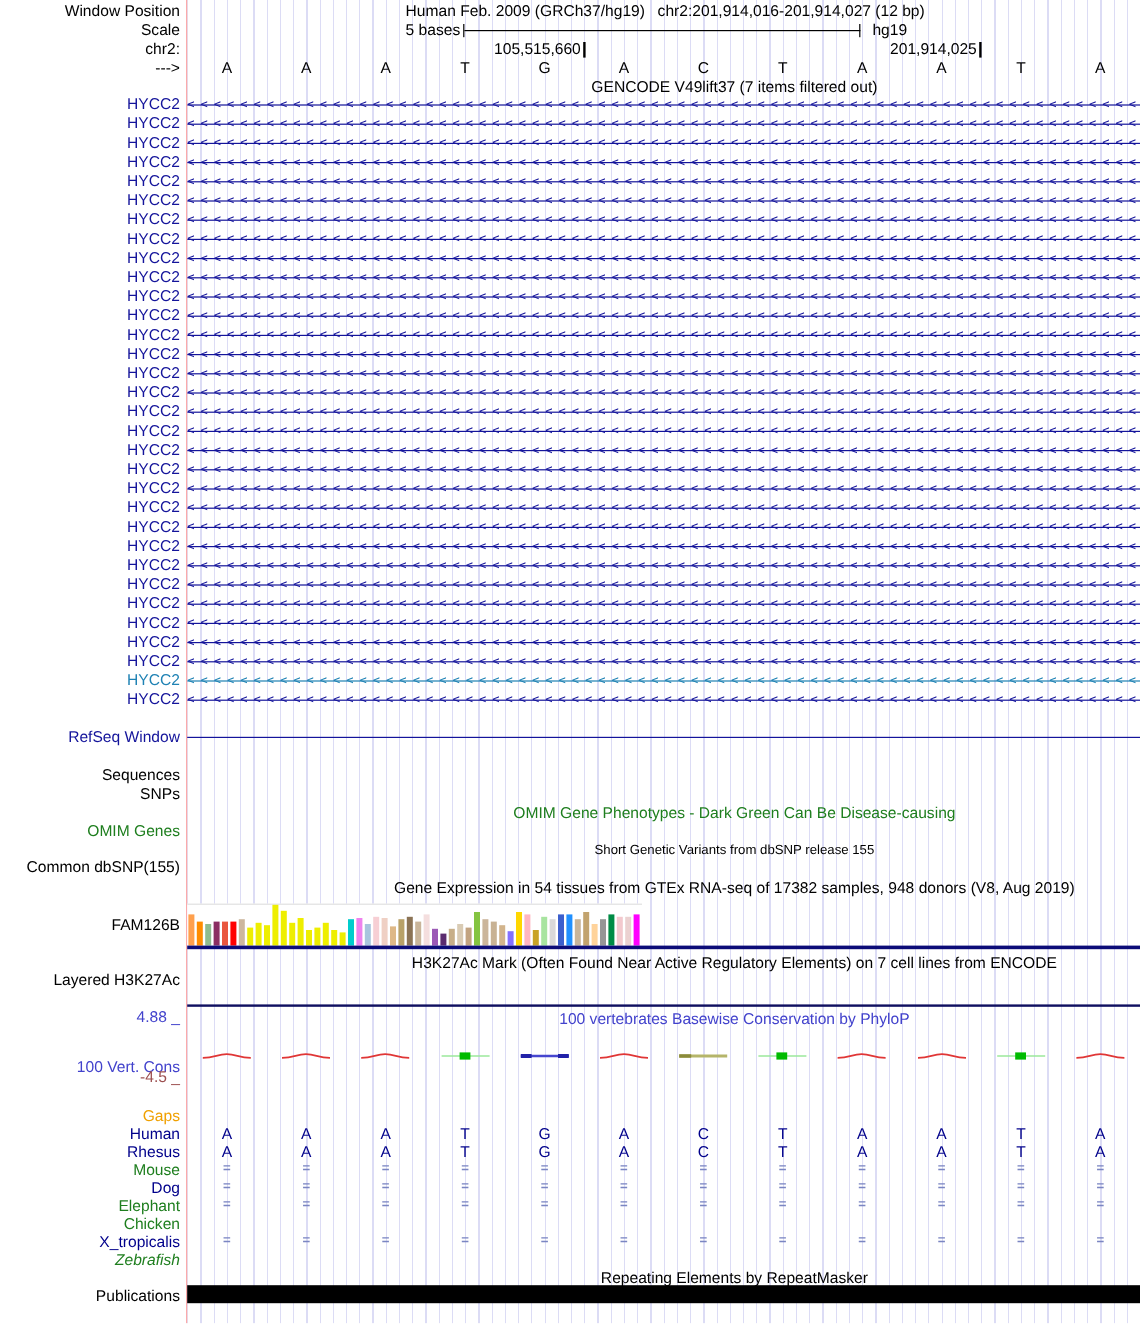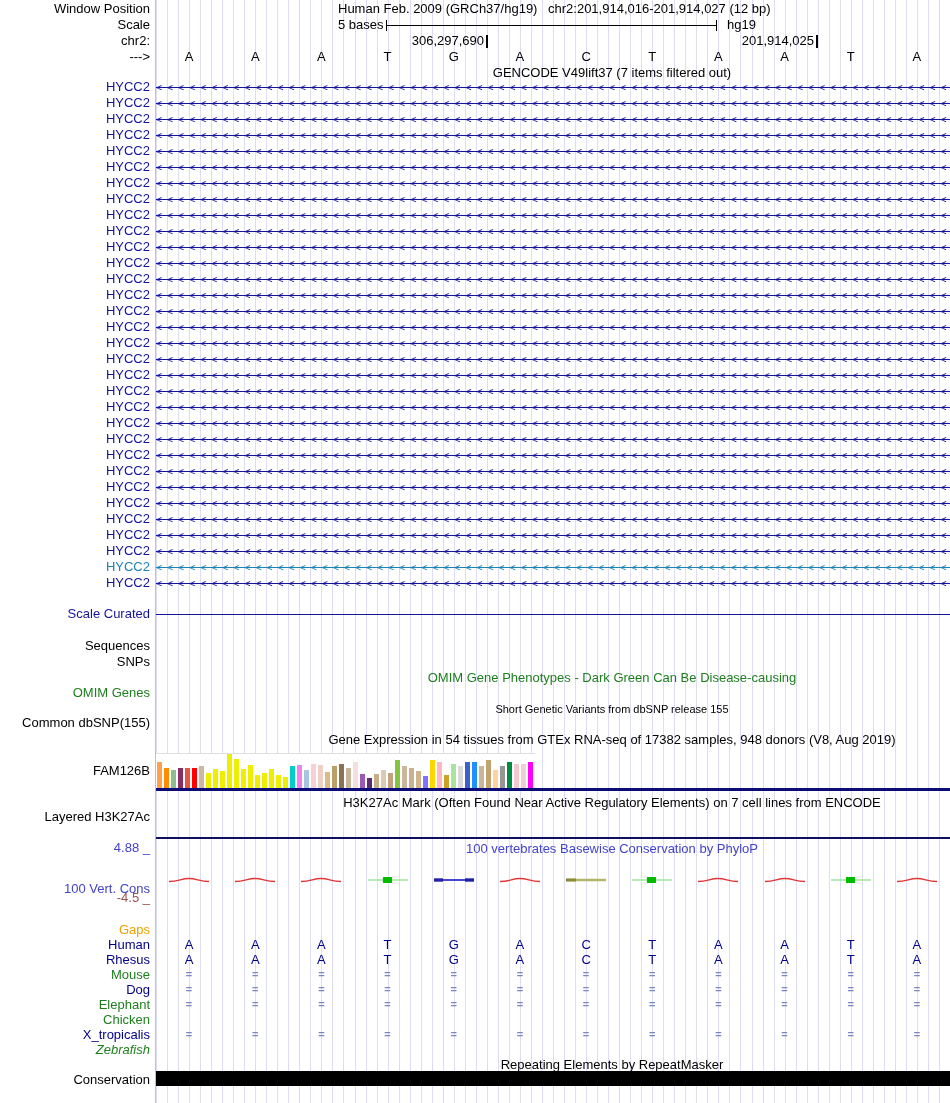--- a/index.html
+++ b/index.html
@@ -41,21 +41,21 @@
 
   <div class="lbl" style="top:18px">Scale</div>
   <div class="abs" style="left:338px;top:18px">5 bases</div>
   <div class="abs" style="left:387px;top:25px;width:330px;height:1px" class2="" style2=""></div>
   <div class="tick" style="left:387px;top:25px;width:330px;height:1px"></div>
   <div class="tick" style="left:386px;top:20px;width:1px;height:11px"></div>
   <div class="tick" style="left:716px;top:20px;width:1px;height:11px"></div>
   <div class="abs" style="left:727px;top:18px">hg19</div>
 
   <div class="lbl" style="top:34px">chr2:</div>
-  <div class="rtxt" style="left:385px;top:34px;width:99px">306,297,690</div>
+  <div class="rtxt" style="left:385px;top:34px;width:99px">105,515,660</div>
   <div class="tick" style="left:486px;top:35px;width:2px;height:13px"></div>
   <div class="rtxt" style="left:715px;top:34px;width:99px">201,914,025</div>
   <div class="tick" style="left:816px;top:35px;width:2px;height:13px"></div>
 
   <div class="lbl" style="top:50px">---&gt;</div>
   <div id="bases">
       <div class="base" style="left: 189.083px; top: 50px;">A</div>
       <div class="base" style="left: 255.25px; top: 50px;">A</div>
       <div class="base" style="left: 321.417px; top: 50px;">A</div>
       <div class="base" style="left: 387.583px; top: 50px;">T</div>
@@ -226,21 +226,21 @@
         <div class="gline"></div>
         <div class="arrows">&lt;&lt;&lt;&lt;&lt;&lt;&lt;&lt;&lt;&lt;&lt;&lt;&lt;&lt;&lt;&lt;&lt;&lt;&lt;&lt;&lt;&lt;&lt;&lt;&lt;&lt;&lt;&lt;&lt;&lt;&lt;&lt;&lt;&lt;&lt;&lt;&lt;&lt;&lt;&lt;&lt;&lt;&lt;&lt;&lt;&lt;&lt;&lt;&lt;&lt;&lt;&lt;&lt;&lt;&lt;&lt;&lt;&lt;&lt;&lt;&lt;&lt;&lt;&lt;&lt;&lt;&lt;&lt;&lt;&lt;&lt;&lt;&lt;&lt;</div>
       </div>
       <div class="lbl" style="top: 575px; color: rgb(20, 20, 155); line-height: 16px;">HYCC2</div>
       <div class="generow" style="top: 575px; color: rgb(20, 20, 155);">
         <div class="gline"></div>
         <div class="arrows">&lt;&lt;&lt;&lt;&lt;&lt;&lt;&lt;&lt;&lt;&lt;&lt;&lt;&lt;&lt;&lt;&lt;&lt;&lt;&lt;&lt;&lt;&lt;&lt;&lt;&lt;&lt;&lt;&lt;&lt;&lt;&lt;&lt;&lt;&lt;&lt;&lt;&lt;&lt;&lt;&lt;&lt;&lt;&lt;&lt;&lt;&lt;&lt;&lt;&lt;&lt;&lt;&lt;&lt;&lt;&lt;&lt;&lt;&lt;&lt;&lt;&lt;&lt;&lt;&lt;&lt;&lt;&lt;&lt;&lt;&lt;&lt;&lt;&lt;</div>
       </div>
     </div>
 
-  <div class="lbl c-navy" style="top:607px">Scale Curated</div>
+  <div class="lbl c-navy" style="top:607px">RefSeq Window</div>
   <div class="hline" style="top:614px;height:1px"></div>
 
   <div class="lbl" style="top:639px">Sequences</div>
   <div class="lbl" style="top:655px">SNPs</div>
 
   <div class="title c-green" style="top:671px">OMIM Gene Phenotypes - Dark Green Can Be Disease-causing</div>
   <div class="lbl c-green" style="top:686px">OMIM Genes</div>
 
   <div class="title small" style="top:702px">Short Genetic Variants from dbSNP release 155</div>
   <div class="lbl" style="top:716px">Common dbSNP(155)</div>
@@ -437,15 +437,15 @@
       <div class="sym eq" style="left: 586.083px; top: 1027px;">=</div>
       <div class="sym eq" style="left: 652.25px; top: 1027px;">=</div>
       <div class="sym eq" style="left: 718.417px; top: 1027px;">=</div>
       <div class="sym eq" style="left: 784.583px; top: 1027px;">=</div>
       <div class="sym eq" style="left: 850.75px; top: 1027px;">=</div>
       <div class="sym eq" style="left: 916.917px; top: 1027px;">=</div>
       <div class="lbl" style="top: 1042px; color: rgb(30, 126, 30); line-height: 15px; font-style: italic;">Zebrafish</div>
     </div>
 
   <div class="title" style="top:1058px">Repeating Elements by RepeatMasker</div>
-  <div class="lbl" style="top:1073px">Conservation</div>
+  <div class="lbl" style="top:1073px">Publications</div>
   <div class="abs blk" style="left:156px;top:1071px;width:794px;height:15px"></div>
 </div>
 
 </body></html>

